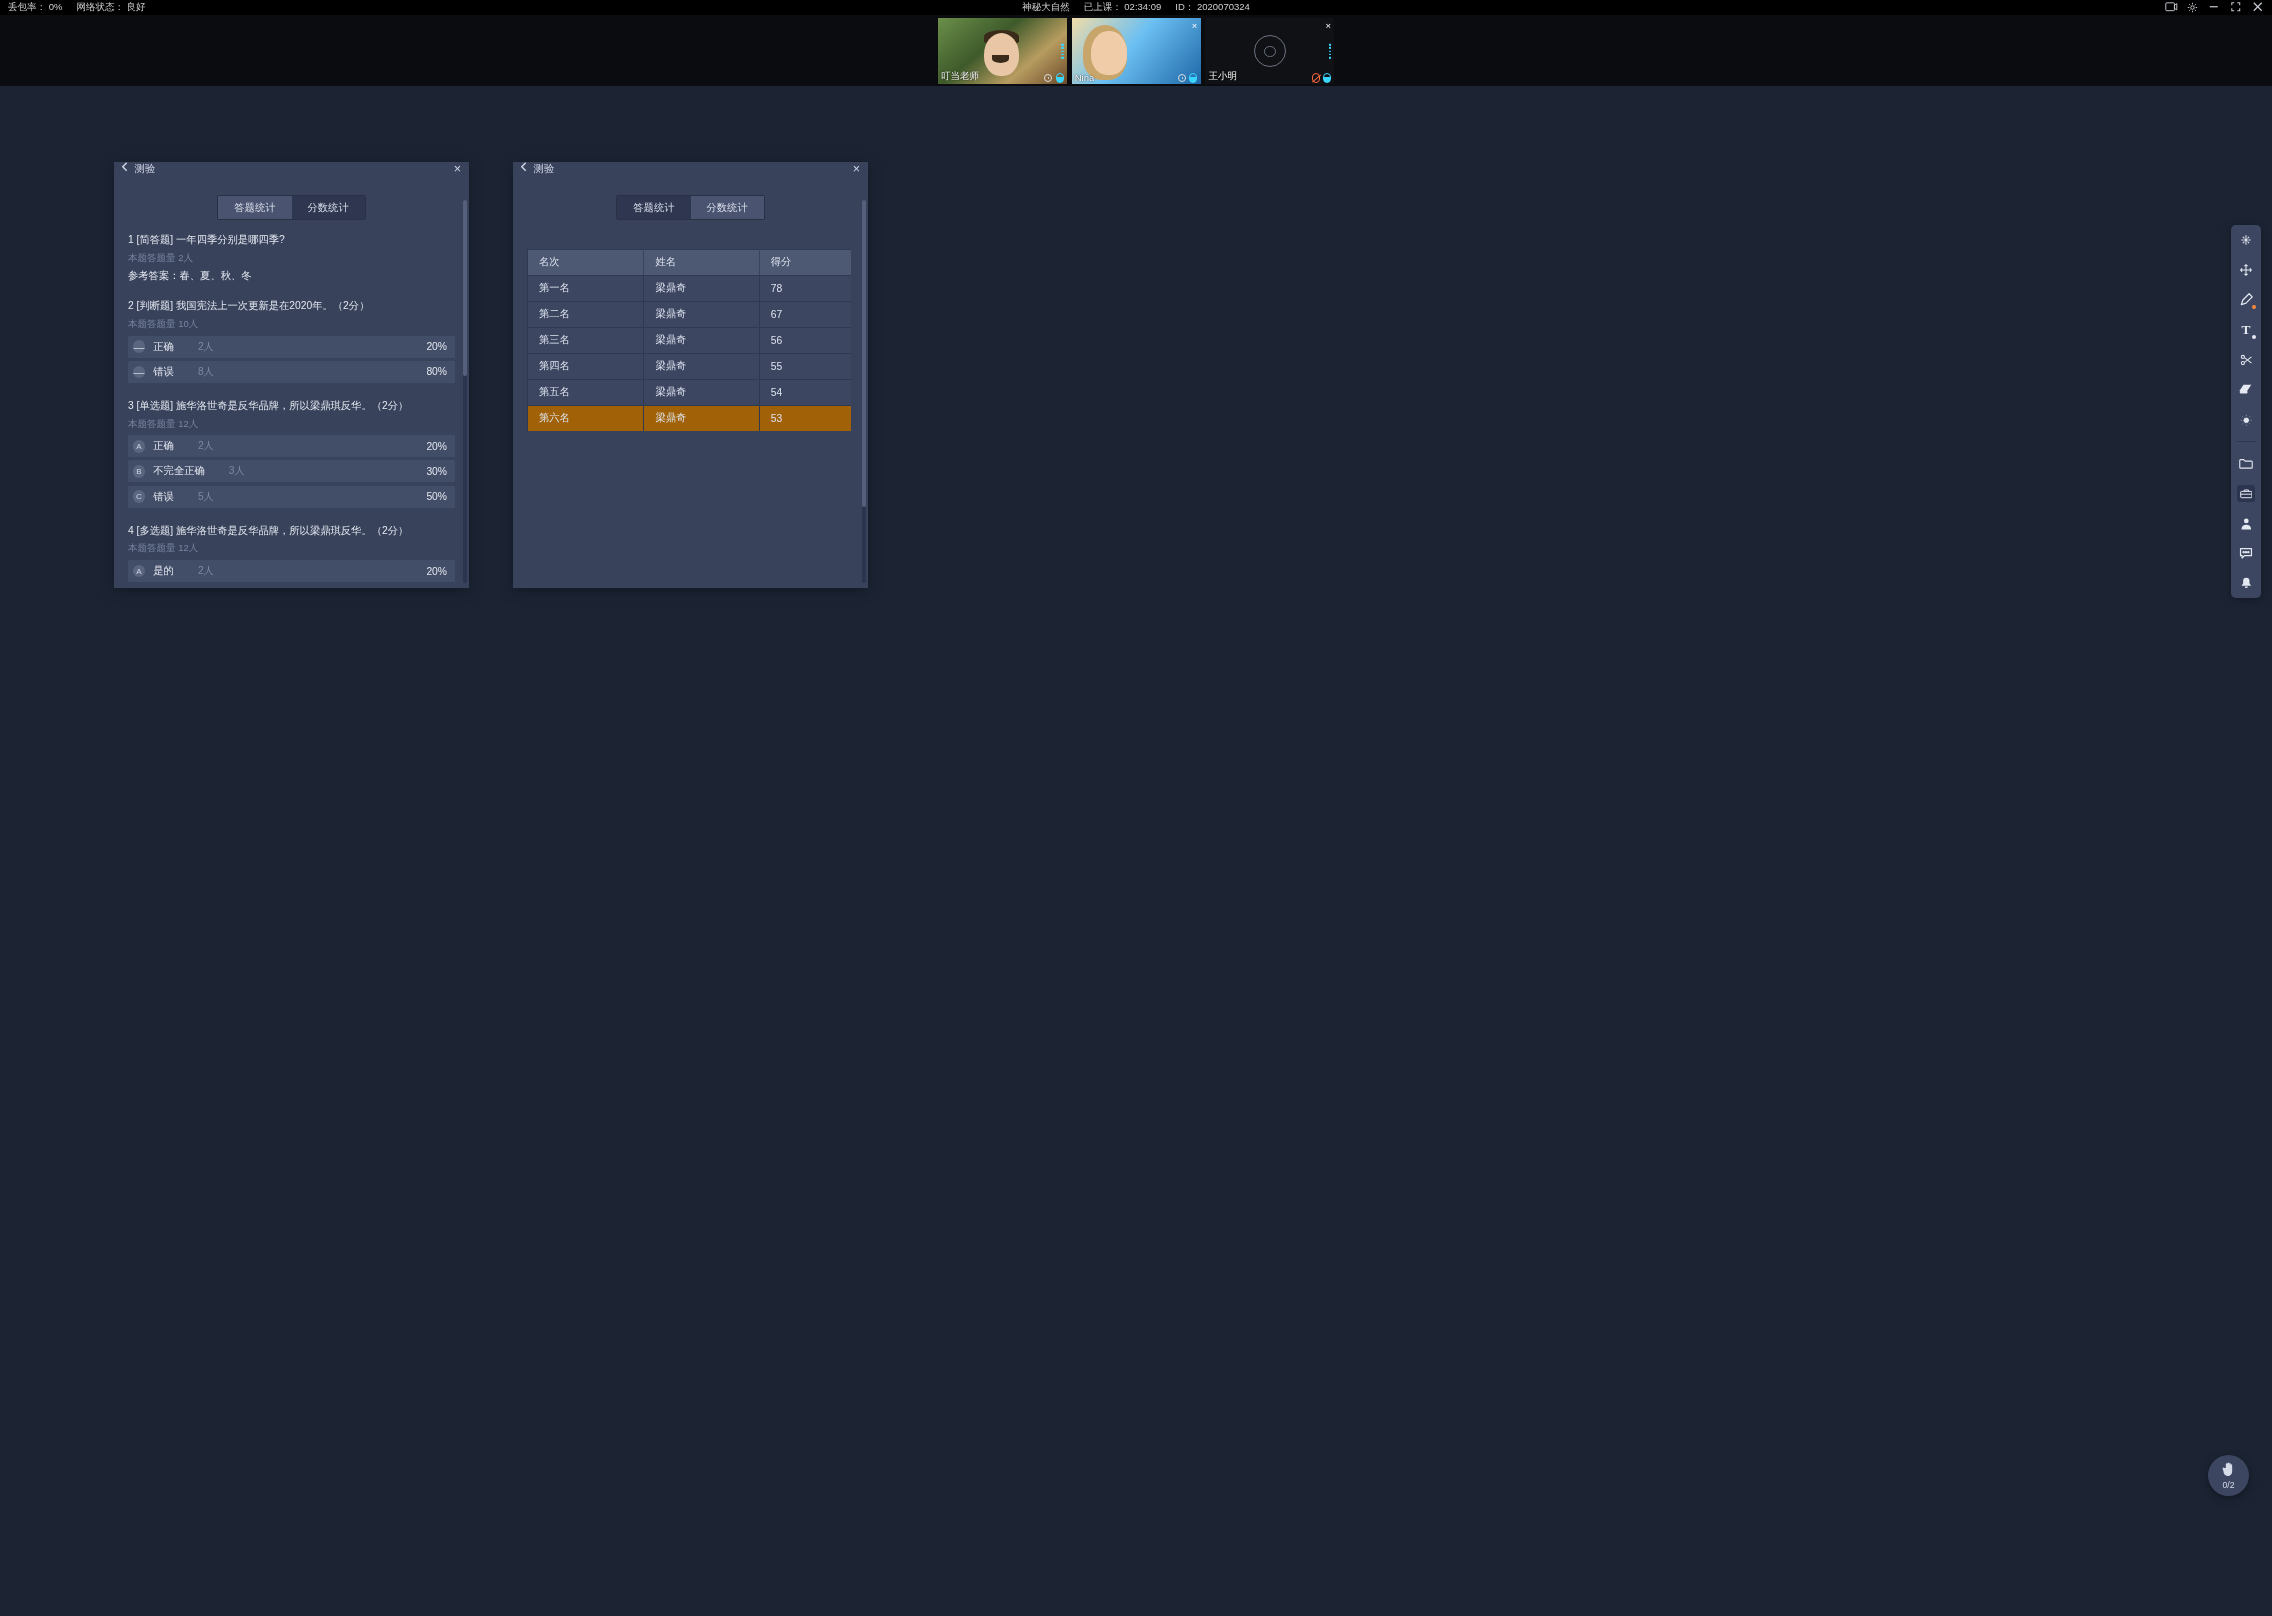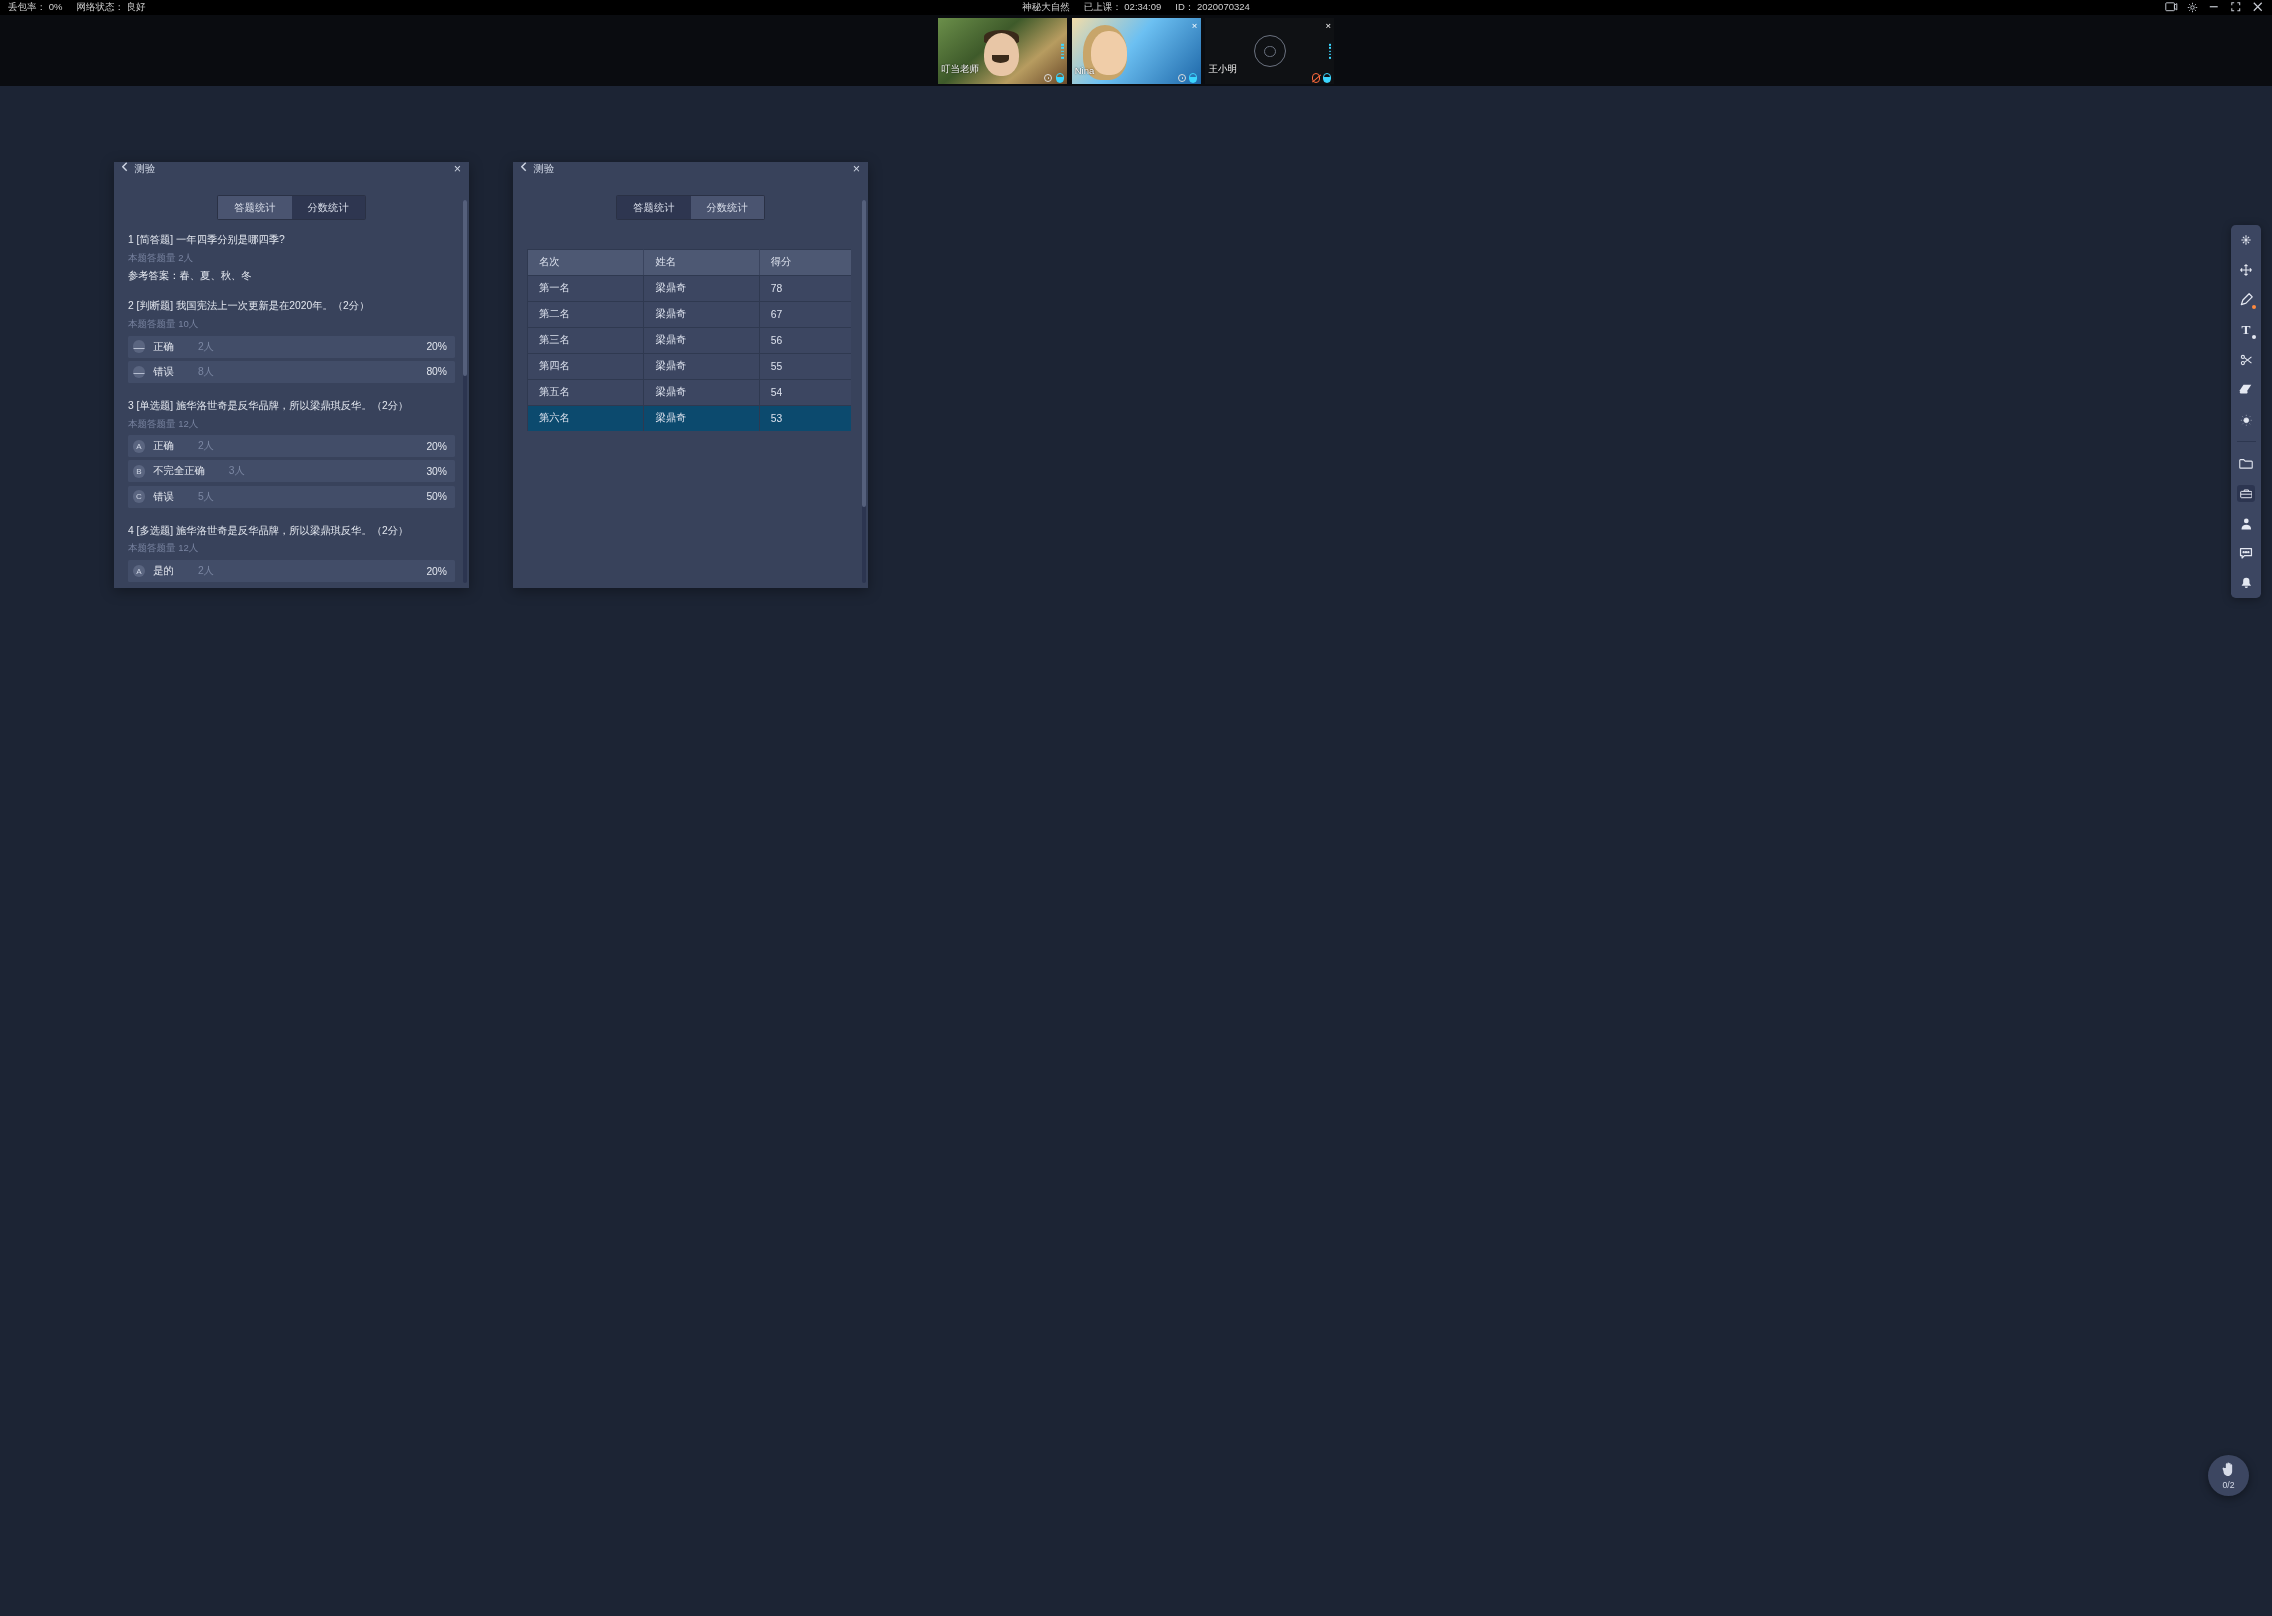--- a/index.html
+++ b/index.html
@@ -42,21 +42,21 @@
   .vcard {
     width: 129px;
     height: 66px;
     position: relative;
     background: #0f1114;
     overflow: hidden;
   }
   .vcard .name {
     position: absolute;
     left: 3.2px;
-    bottom: 8px;
+    bottom: 1px;
     font-size: 9.5px;
     color: #fff;
     text-shadow: 0 0 1.6px #000;
   }
   .vcard .close {
     position: absolute;
     top: 1.6px; right: 3.2px;
     font-size: 9.5px;
     color: #fff;
     cursor: pointer;
@@ -198,21 +198,21 @@
     padding: 5.5px 11px;
     color: #dde2ee;
     border-top: 0.8px solid #2f3950;
     border-right: 0.8px solid #2f3950;
     background:#3c4661;
   }
   .score-table td:last-child{border-right:none;}
   .score-table tr td:first-child { border-left: 0.8px solid #2f3950; }
   .score-table thead th:first-child { border-left: 0.8px solid #2f3950; border-top:0.8px solid #2f3950;}
   .score-table thead th { border-top:0.8px solid #2f3950;}
-  .score-table tr.lastrow td{background:#0c4a6e;}
+  .score-table tr.lastrow td{background:#a16207;}
 
   .toolbar {
     position: absolute;
     right: 11px; top: 139px;
     width: 30px;
     background: #3c4661;
     border-radius: 4.7px;
     padding: 6.3px 0;
     display: flex; flex-direction: column; align-items: center;
     gap: 12.6px;

